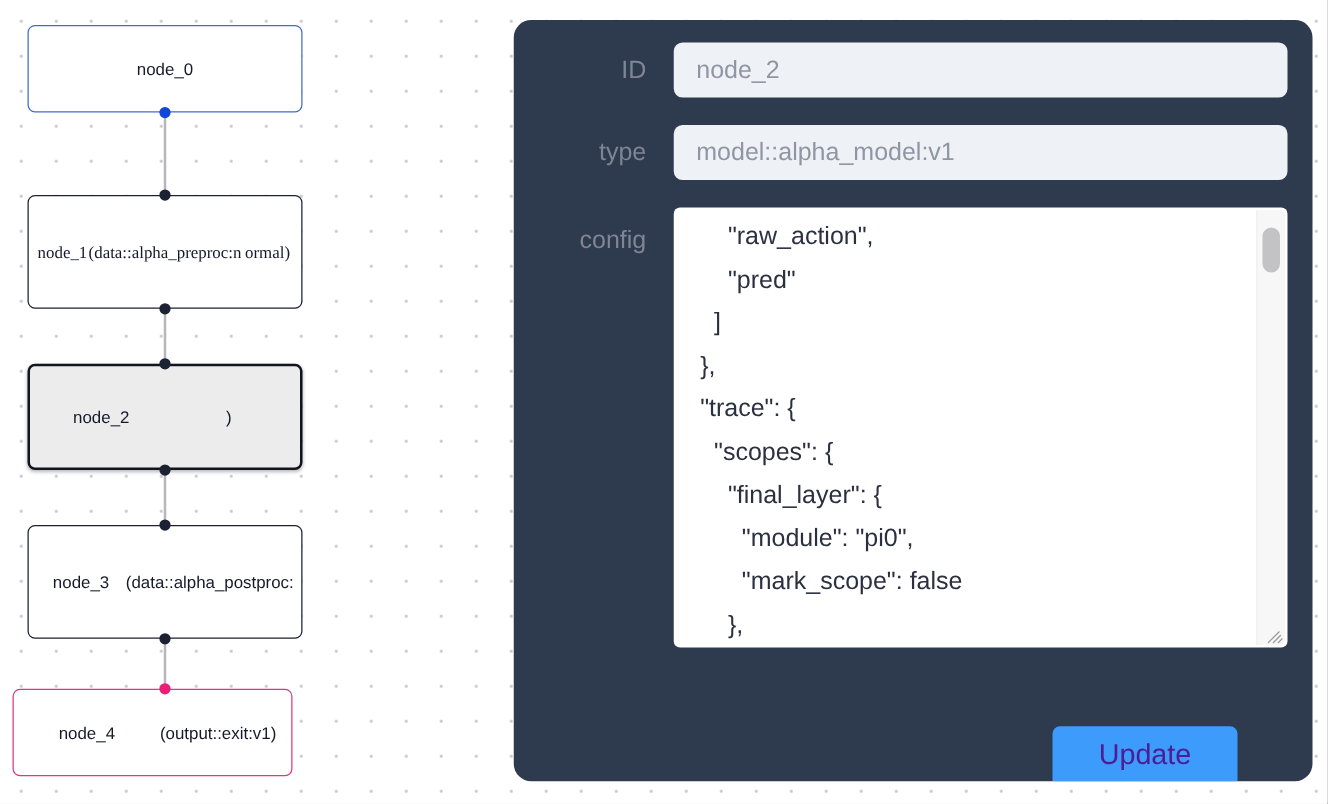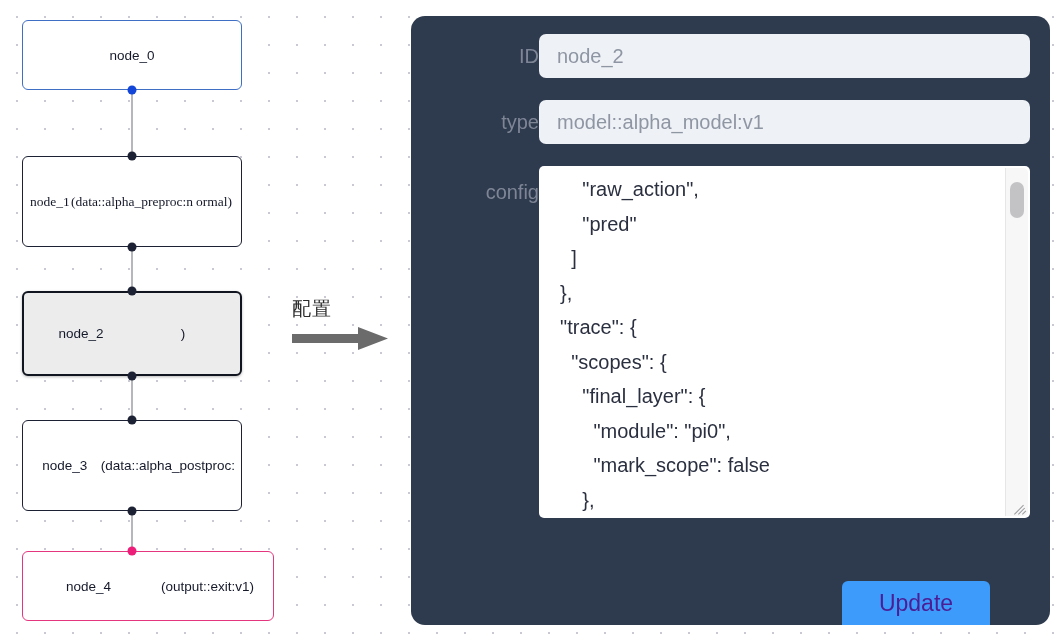--- a/index.html
+++ b/index.html
@@ -105,21 +105,21 @@
   }
   .field-row {
     display: flex;
     align-items: center;
     margin-bottom: 22px;
   }
   .field-label {
     width: 108px;
     flex: none;
     text-align: right;
-    padding-right: 0;
+    padding-right: 22px;
     box-sizing: border-box;
     color: #7e8696;
     font-size: 20px;
     line-height: 24px;
   }
   .field-input {
     flex: 1;
     box-sizing: border-box;
     height: 44px;
     background: #eef1f6;
@@ -240,34 +240,26 @@
   <div class="port" style="left:132px; top:291px;"></div>
   <div class="port" style="left:132px; top:376px;"></div>
 
   <div class="node" style="left:22px; top:420px; width:220px; height:91px;">
     <span class="nline">node_3</span>
     <span class="nline">(data::alpha_postproc:</span>
   </div>
   <div class="port" style="left:132px; top:420px;"></div>
   <div class="port" style="left:132px; top:511px;"></div>
 
-  <div class="node is-output" style="left:22px; top:551px; width:252px; height:70px;">
+  <div class="node is-output" style="left:10px; top:551px; width:224px; height:70px;">
     <span class="nline">node_4</span>
     <span class="nline">(output::exit:v1)</span>
   </div>
   <div class="port pink" style="left:132px; top:551px;"></div>
 
-  <div id="arrow-group">
-    <div id="arrow-label">配置</div>
-    <div id="arrow-shape">
-      <svg width="98" height="26" viewBox="0 0 98 26" xmlns="http://www.w3.org/2000/svg">
-        <path d="M0 8 H66 V1 L96 12.5 L66 24 V17 H0 Z" fill="#6b6b6b"></path>
-      </svg>
-    </div>
-  </div>
 </div>
 
 <div id="panel">
 
   <div class="field-row">
     <div class="field-label">ID</div>
     <input class="field-input" type="text" value="node_2" style="">
   </div>
 
   <div class="field-row">

